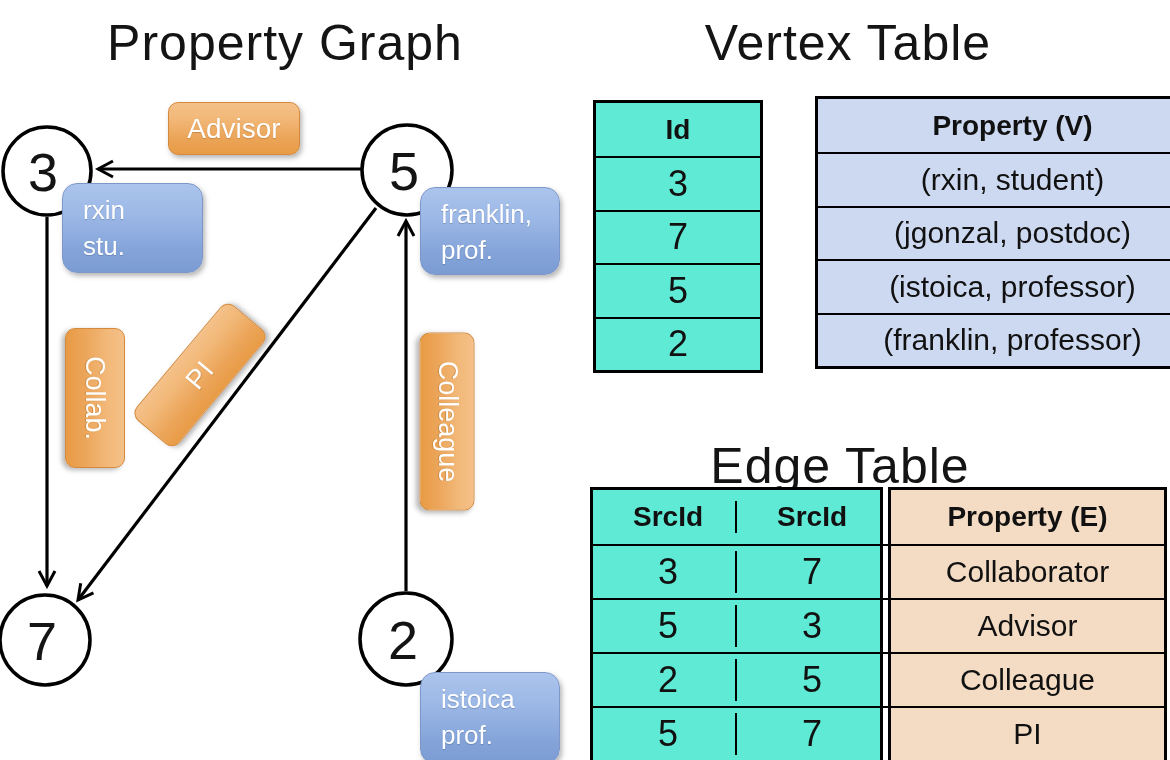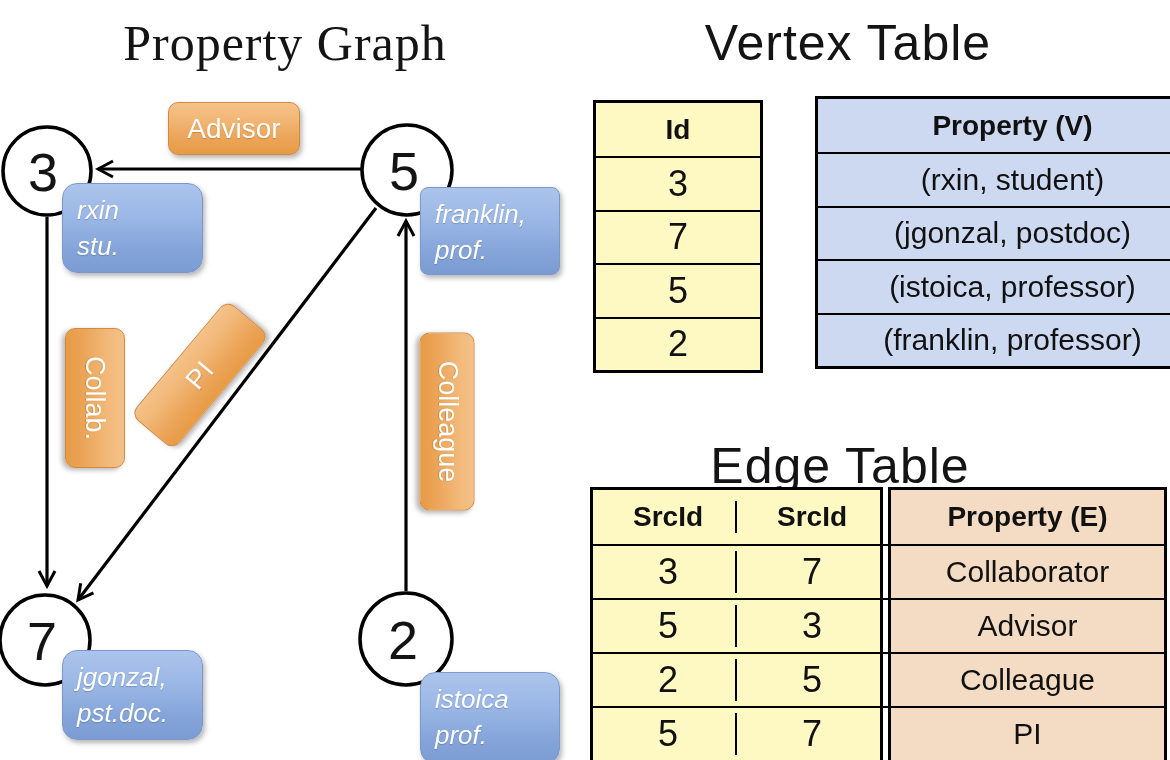--- a/index.html
+++ b/index.html
@@ -9,35 +9,34 @@
   }
   .title{
     position:absolute;text-align:center;font-size:50px;color:#141414;
     letter-spacing:1px;white-space:nowrap;
   }
   
   .bbox{
     position:absolute;border-radius:15px;color:#fff;
     background:linear-gradient(180deg,#abc4ec 0%,#9cb8e6 35%,#84a4d9 75%,#7b9cd3 100%);
     border:1.5px solid #7e97c9;box-shadow:2px 3px 5px rgba(110,110,110,.5);
-    font-size:26px;line-height:36px;padding:8px 0 0 14px;box-sizing:border-box;
+    font-size:26px;line-height:36px;padding:8px 0 0 20px;box-sizing:border-box;
     text-shadow:0 1px 1px rgba(60,80,120,.35);
-    font-style:italic;
   }
   .obox{
     position:absolute;border-radius:10px;color:#fff;
     background:linear-gradient(180deg,#f4c189 0%,#f2b878 30%,#eba458 70%,#e89b45 100%);
     border:1.5px solid #d5893c;box-shadow:2px 3px 5px rgba(110,110,110,.5);
     display:flex;align-items:center;justify-content:center;
     font-size:27px;box-sizing:border-box;text-shadow:0 1px 1px rgba(150,95,30,.4);
   }
   
   .subtable{
     position:absolute;border:3px solid #000;box-sizing:border-box;
-    display:grid;background:#fef9c3;
+    display:grid;background:#5eead4;
   }
   .trow{
     display:flex;align-items:center;justify-content:center;
     font-size:30px;box-sizing:border-box;
   }
   .trow + .trow{border-top:2.4px solid #000;}
   .trow.hdr{font-weight:bold;font-size:28px;}
   .trow.num{font-size:36px;}
   .vfill .trow{background:#cdd9f0;}
   .efill .trow{background:#f3dcc3;}
@@ -46,21 +45,21 @@
     display:flex;align-items:center;justify-content:center;box-sizing:border-box;
   }
   .split .cell + .cell{border-left:2.4px solid #000;}
   svg text{font-family:"Liberation Sans",sans-serif;}
 </style>
 </head>
 <body>
 
 <div id="stage">
 
-  <div class="title" style="left:35px;top:14px;width:500px;font-family:Liberation Serif, serif;">Property Graph</div>
+  <div class="title" style="left:35px;top:14px;width:500px;">Property Graph</div>
 
   <svg width="585" height="760" viewBox="0 0 585 760" style="position:absolute;left:0;top:0;">
     <defs>
       <marker id="arrow" viewBox="0 0 22 22" refX="19" refY="11" markerWidth="22" markerHeight="22" markerUnits="userSpaceOnUse" orient="auto">
         <path d="M4,3 L19,11 L4,19" fill="none" stroke="#000" stroke-width="3"></path>
       </marker>
     </defs>
 
     <line x1="362" y1="169" x2="98" y2="169" stroke="#000" stroke-width="3.2" marker-end="url(#arrow)"></line>
     <line x1="47" y1="217" x2="47" y2="586" stroke="#000" stroke-width="3.2" marker-end="url(#arrow)"></line>
@@ -75,27 +74,23 @@
     <text x="43" y="172" font-size="54" fill="#141414" text-anchor="middle" dominant-baseline="central">3</text>
     <text x="404" y="171" font-size="54" fill="#141414" text-anchor="middle" dominant-baseline="central">5</text>
     <text x="42" y="641" font-size="54" fill="#141414" text-anchor="middle" dominant-baseline="central">7</text>
     <text x="403" y="640" font-size="54" fill="#141414" text-anchor="middle" dominant-baseline="central">2</text>
   </svg>
 
   <div class="bbox" style="left:62px;top:183px;width:141px;height:90px;">
     <div>rxin</div>
     <div>stu.</div>
   </div>
-  <div class="bbox" style="left:420px;top:187px;width:140px;height:88px;border-radius:8px;">
+  <div class="bbox" style="left:420px;top:187px;width:140px;height:88px;">
     <div>franklin,</div>
     <div>prof.</div>
-  </div>
-  <div class="bbox" style="left:62px;top:650px;width:141px;height:90px;">
-    <div>jgonzal,</div>
-    <div>pst.doc.</div>
   </div>
   <div class="bbox" style="left:420px;top:650px;width:140px;height:92px;margin-top:22px;">
     <div>istoica</div>
     <div>prof.</div>
   </div>
 
   <div class="obox" style="left:168px;top:102px;width:132px;height:53px;font-size:28px;">Advisor</div>
   <div class="obox" style="left:25px;top:368px;width:140px;height:60px;transform:rotate(90deg);">Collab.</div>
   <div class="obox" style="left:125px;top:347px;width:150px;height:56px;transform:rotate(-50deg);letter-spacing:1px;">PI</div>
   <div class="obox" style="left:358px;top:394px;width:178px;height:55px;transform:rotate(90deg);">Colleague</div>

